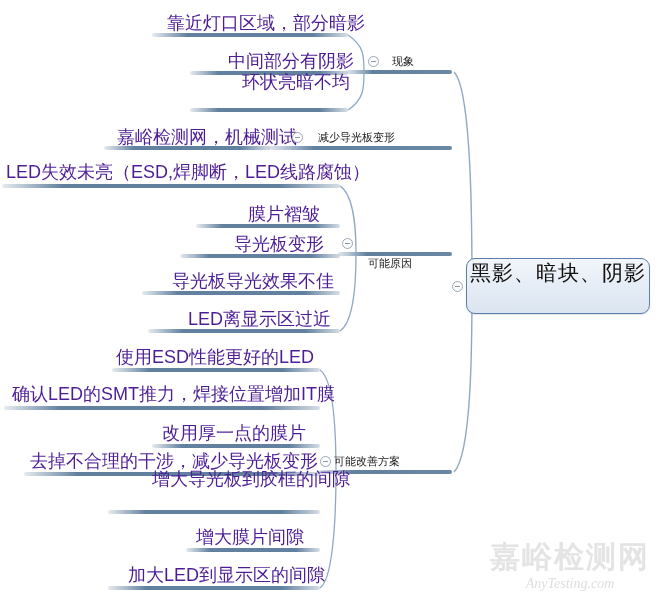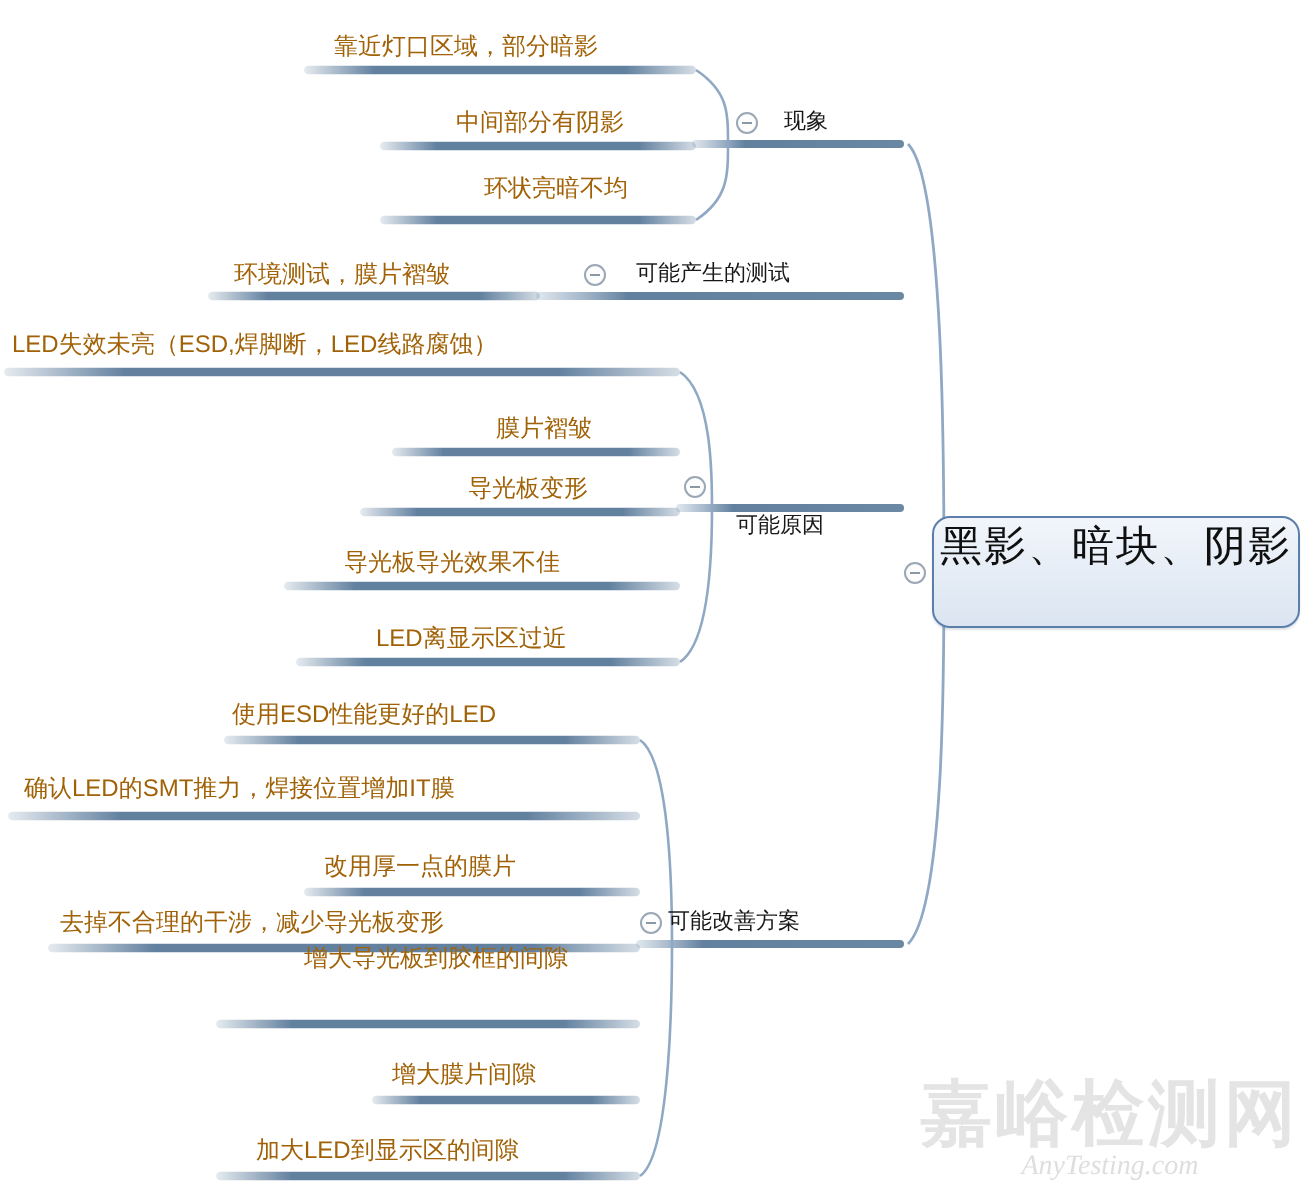--- a/index.html
+++ b/index.html
@@ -29,22 +29,22 @@
   }
   .node-label {
     position: absolute;
     white-space: nowrap;
     color: #1a1a1a;
     font-size: 15px;
     line-height: 18px;
     letter-spacing: 0px;
   }
   .leaf-label {
-    font-size: 12px;
-    color: #a16207;
+    font-size: 18px;
+    color: #4c1d95;
   }
   .branch-label {
     font-size: 11px;
     color: #181818;
   }
   .center-node {
     position: absolute;
     box-sizing: border-box;
     border: 1.4px solid #5b7fa8;
     border-radius: 9px;
@@ -76,21 +76,21 @@
   }
   .watermark {
     position: absolute;
     right: 8px;
     bottom: 6px;
     text-align: center;
     color: #e2e2e2;
     user-select: none;
   }
   .watermark .wm-cn {
-    font-size: 36px;
+    font-size: 30px;
     font-weight: bold;
     letter-spacing: 2px;
     line-height: 34px;
     color: #e4e4e4;
     text-align: center;
   }
   .watermark .wm-en {
     font-family: "Liberation Serif", "DejaVu Serif", serif;
     font-style: italic;
     font-size: 14px;
@@ -146,25 +146,25 @@
       </g>
     <g id="spine-path">
         <path d="M 454 72 C 472 90 472 232 472 286 C 472 340 472 454 454 472" fill="none" stroke="#8fa8c4" stroke-width="1.4"></path>
         <line x1="472" y1="286" x2="466" y2="286" stroke="#8fa8c4" stroke-width="1.3"></line>
       </g>
   </svg>
 
   <div id="labels">
       <div class="node-label leaf-label" style="left: 167px; top: 14px;">靠近灯口区域，部分暗影</div>
       <div class="node-label leaf-label" style="left: 228px; top: 52px;">中间部分有阴影</div>
-      <div class="node-label leaf-label" style="left: 242px; top: 85px;">环状亮暗不均</div>
+      <div class="node-label leaf-label" style="left: 242px; top: 73px;">环状亮暗不均</div>
       <div class="node-label branch-label" style="left: 392px; top: 52px;">现象</div>
       <div class="collapse-icon" style="left: 368px; top: 56px;"></div>
-      <div class="node-label leaf-label" style="left: 117px; top: 128px;">环境测试，膜片褶皱</div>
-      <div class="node-label branch-label" style="left: 318px; top: 128px;">可能产生的测试</div>
+      <div class="node-label leaf-label" style="left: 117px; top: 128px;">嘉峪检测网，机械测试</div>
+      <div class="node-label branch-label" style="left: 318px; top: 128px;">减少导光板变形</div>
       <div class="collapse-icon" style="left: 292px; top: 132px;"></div>
       <div class="node-label leaf-label" style="left: 6px; top: 163px;">LED失效未亮（ESD,焊脚断，LED线路腐蚀）</div>
       <div class="node-label leaf-label" style="left: 248px; top: 205px;">膜片褶皱</div>
       <div class="node-label leaf-label" style="left: 234px; top: 235px;">导光板变形</div>
       <div class="node-label leaf-label" style="left: 172px; top: 272px;">导光板导光效果不佳</div>
       <div class="node-label leaf-label" style="left: 188px; top: 310px;">LED离显示区过近</div>
       <div class="node-label branch-label" style="left: 368px; top: 234px; margin-top: 20px;">可能原因</div>
       <div class="collapse-icon" style="left: 342px; top: 238px;"></div>
       <div class="node-label leaf-label" style="left: 116px; top: 348px;">使用ESD性能更好的LED</div>
       <div class="node-label leaf-label" style="left: 12px; top: 385px; text-align: center;">确认LED的SMT推力，焊接位置增加IT膜</div>

